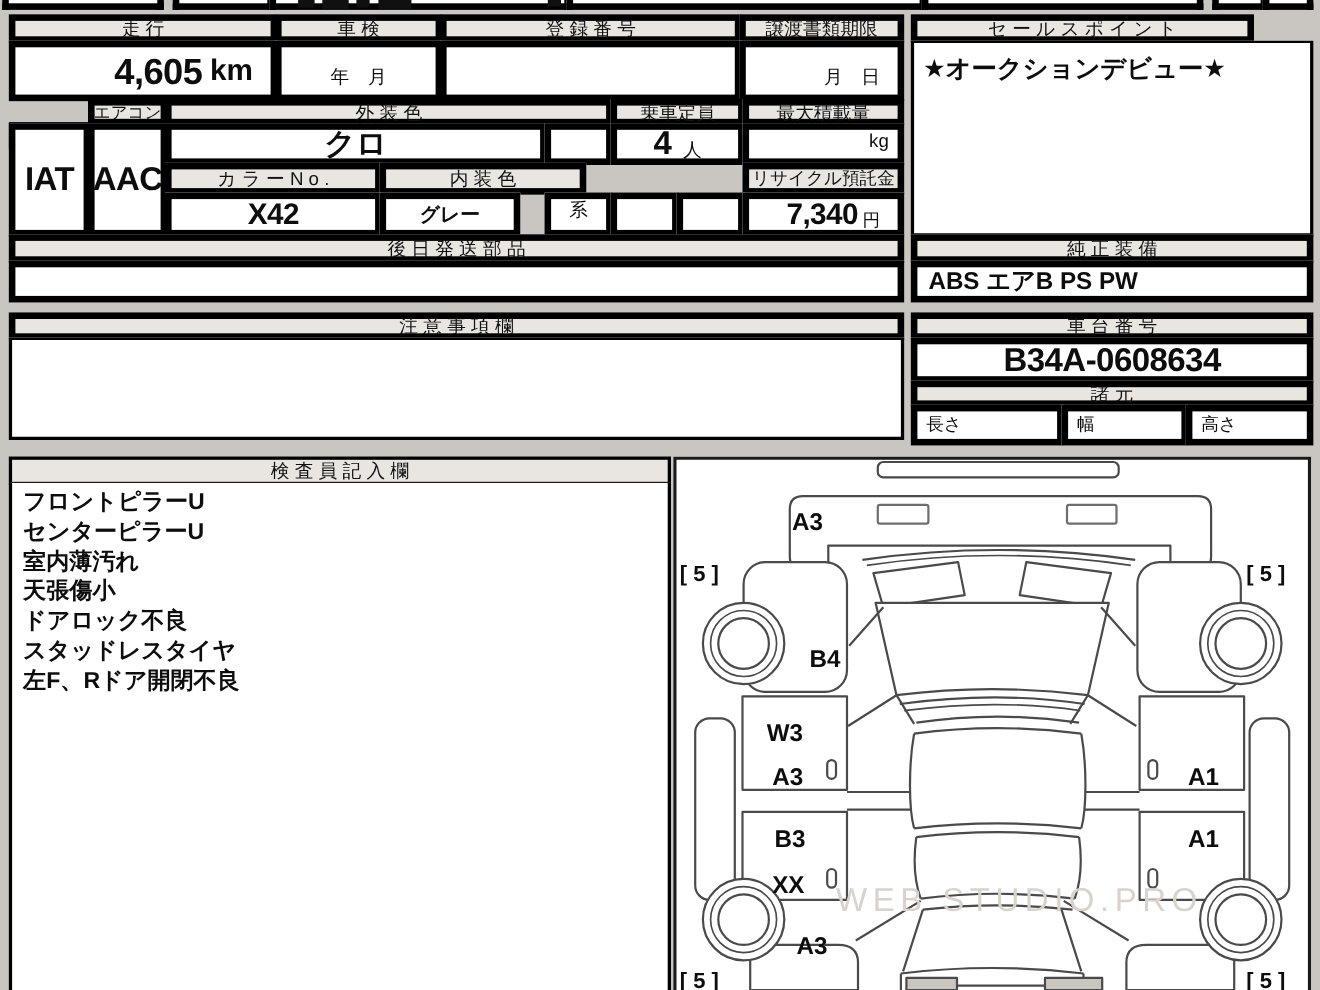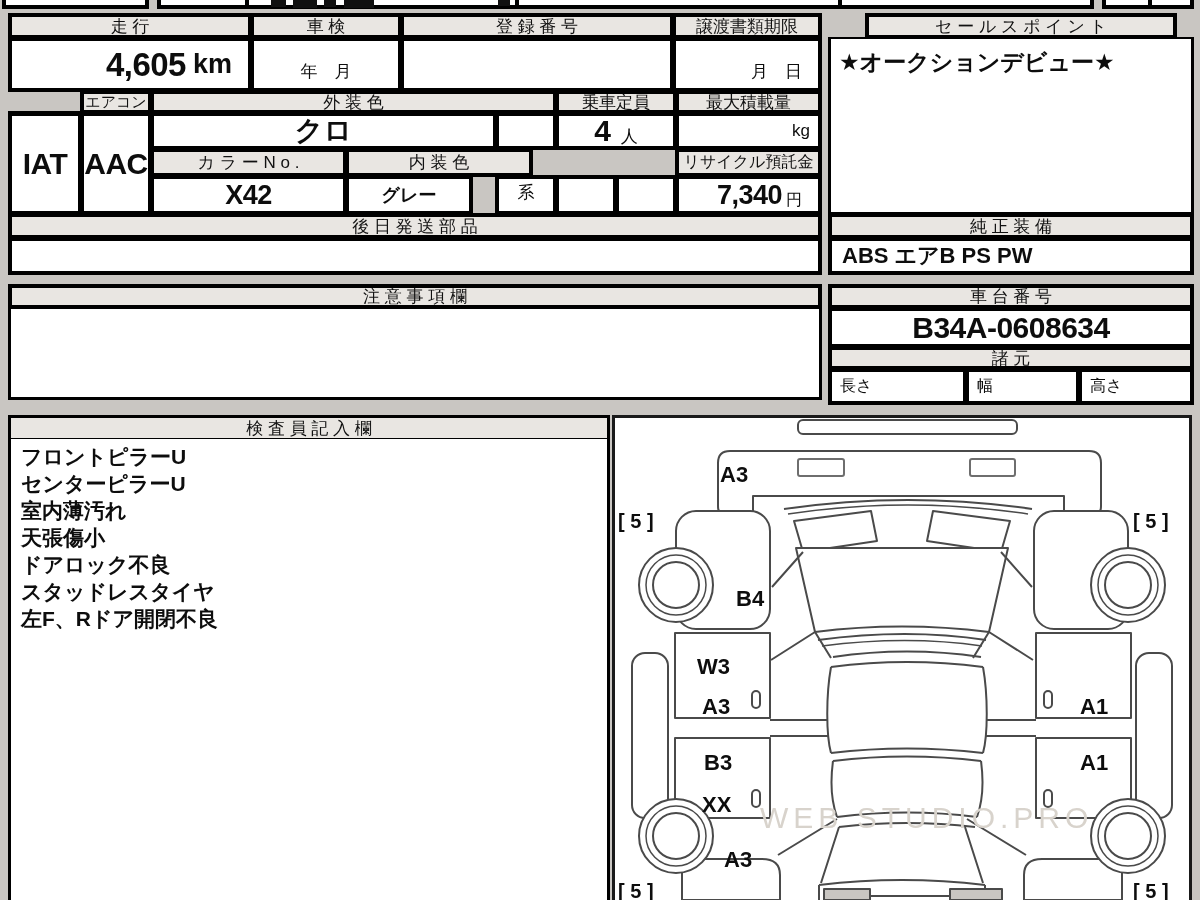--- a/index.html
+++ b/index.html
@@ -1,18 +1,18 @@
 <!DOCTYPE html>
 <html><head>
 <meta charset="utf-8">
 <style>
   html,body{margin:0;padding:0;}
   .page{position:relative;width:1200px;height:900px;background:#c9c6c2;overflow:hidden;
         font-family:"Liberation Sans","DejaVu Sans",sans-serif;color:#0d0d0d;}
-  .c{position:absolute;background:#fff;border:4px solid #000000;box-sizing:border-box;}
+  .c{position:absolute;background:#fff;border:6px solid #000000;box-sizing:border-box;}
   .h{background:#e9e6e2;display:flex;align-items:center;justify-content:center;
      font-size:17px;color:#111;white-space:pre;}
   .v{display:flex;align-items:center;justify-content:center;font-weight:bold;}
   .frag{position:absolute;background:#101010;}
   .big{letter-spacing:-0.5px;}
   .thick{border-width:3px;}
   .nb{border-bottom:none;}
   .notes-line{font-weight:bold;font-size:21px;line-height:27px;white-space:pre;}
   svg text{font-family:"Liberation Sans","DejaVu Sans",sans-serif;}
 </style>
@@ -77,21 +77,21 @@
   <div class="c" style="left:555px;top:175px;width:62px;height:40px;"></div>
   <div class="c" style="left:615px;top:175px;width:62px;height:40px;"></div>
   <div class="c v" style="left:675px;top:175px;width:147px;height:40px;justify-content:flex-end;padding-right:16px;gap:4px;box-sizing:border-box;">
     <span class="big" style="font-size:27px;">7,340</span>
       <span style="font-weight:normal;font-size:16px;padding-top:10px;">円</span>
   </div>
 
   <div class="c h" style="left:8px;top:213px;width:814px;height:26px;">後 日 発 送 部 品</div>
   <div class="c" style="left:8px;top:237px;width:814px;height:38px;"></div>
 
-  <div class="c h" style="left:828px;top:13px;width:312px;height:26px;margin-left:37px;">セ ー ル ス ポ イ ン ト</div>
+  <div class="c h" style="left:828px;top:13px;width:312px;height:26px;">セ ー ル ス ポ イ ン ト</div>
   <div class="c thick" style="left:828px;top:37px;width:366px;height:178px;border-top-width:2px;font-weight:bold;font-size:23px;padding:8px 8px;box-sizing:border-box;">★オークションデビュー★</div>
 
   <div class="c h" style="left:828px;top:213px;width:366px;height:26px;">純 正 装 備</div>
   <div class="c" style="left:828px;top:237px;width:366px;height:38px;display:flex;align-items:center;font-weight:bold;font-size:22px;padding-left:10px;box-sizing:border-box;">ABS エアB PS PW</div>
 
   <div class="c h" style="left:8px;top:284px;width:814px;height:25px;">注 意 事 項 欄</div>
   <div class="c thick" style="left:8px;top:307px;width:814px;height:93px;border-top-width:2px;"></div>
 
   <div class="c h" style="left:828px;top:284px;width:366px;height:25px;">車 台 番 号</div>
   <div class="c v big" style="left:828px;top:307px;width:366px;height:41px;font-size:30px;">B34A-0608634</div>

